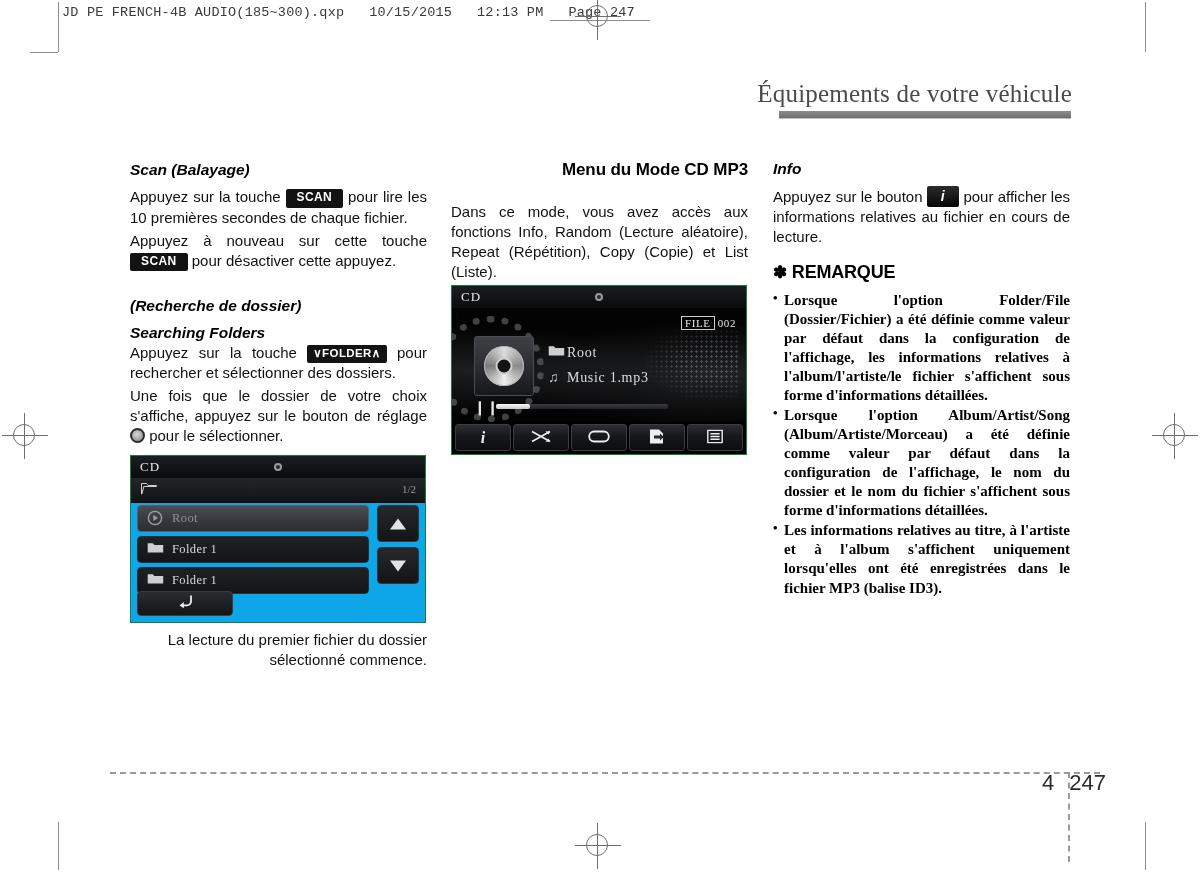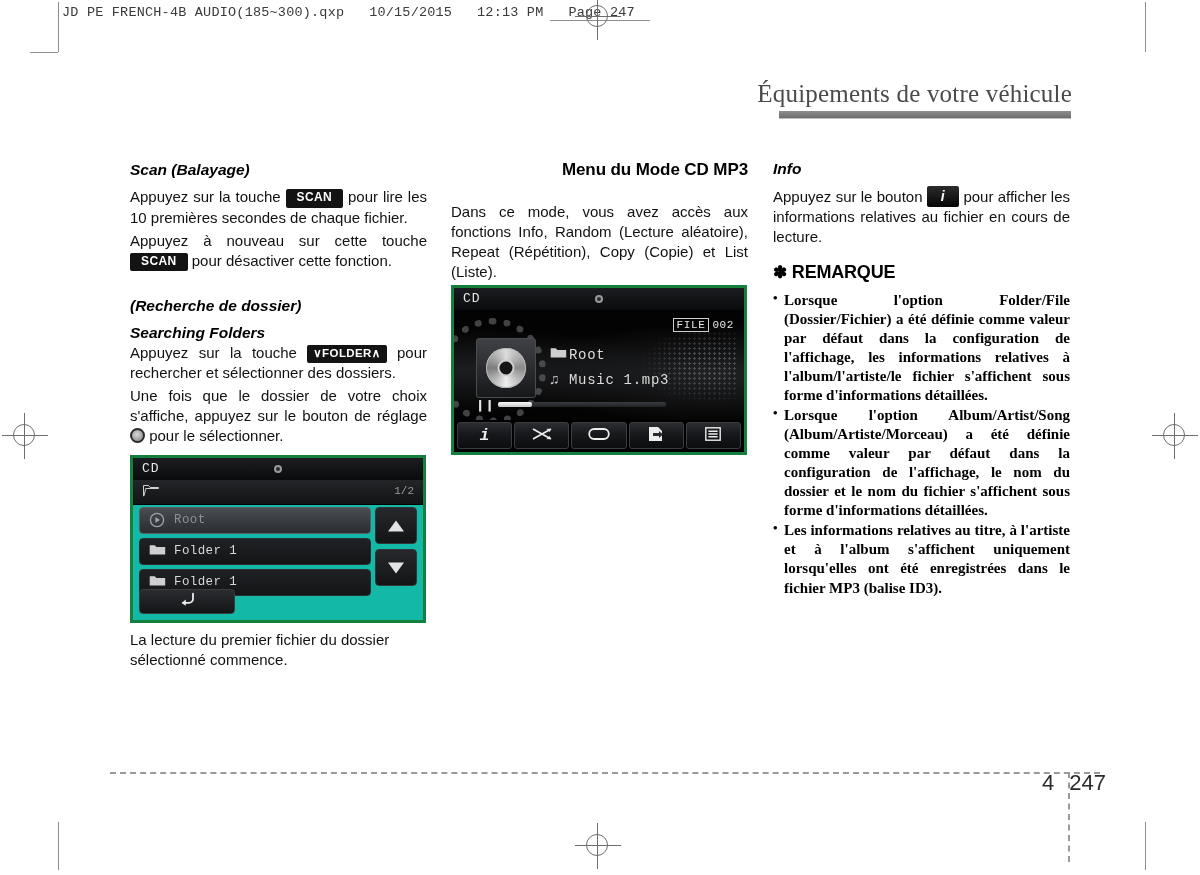--- a/index.html
+++ b/index.html
@@ -118,21 +118,21 @@
     text-align: right;
   }
   p.body {
     font-size: 15px;
     line-height: 1.33;
     margin: 0 0 3px 0;
     text-align: justify;
     text-justify: inter-word;
     color: #111;
   }
-  p.body.last { text-align: left; }
+  p.body.last { text-align: right; }
   .gap-sm { height: 12px; }
   .gap-md { height: 22px; }
 
   
   .key {
     display: inline-block;
     background: #131313;
     color: #fff;
     font-size: 12px;
     font-weight: bold;
@@ -192,25 +192,25 @@
     content: "\2022";
     position: absolute;
     left: 0;
     top: -1px;
     font-size: 13px;
   }
 
   
   .screen {
     position: absolute;
-    background: #14b8a6;
-    border: 3px solid #15803d;
+    background: #0ea5e9;
+    border: 1px solid #15803d;
     box-sizing: border-box;
     overflow: hidden;
-    font-family: Liberation Mono, monospace;
+    font-family: Liberation Serif, serif;
   }
   #screen-folder-list {
     left: 130px;
     top: 455px;
     width: 296px;
     height: 168px;
   }
   #screen-cd-player {
     left: 451px;
     top: 285px;
@@ -561,21 +561,21 @@
 
   <p class="body">
     <span>Appuyez sur la touche</span>
     <span class="key">SCAN</span>
     <span>pour lire les 10 premières secondes de chaque fichier.</span>
   </p>
 
   <p class="body">
     <span>Appuyez à nouveau sur cette touche</span>
     <span class="key">SCAN</span>
-    <span>pour désactiver cette fonction.</span>
+    <span>pour désactiver cette appuyez.</span>
   </p>
 
   <div class="gap-md"></div>
 
   <div class="sub-head">(Recherche de dossier)</div>
   <div class="sub-head" style="margin-bottom:0;">Searching Folders</div>
 
   <p class="body">
     <span>Appuyez sur la touche</span>
     <span class="key folder">∨FOLDER∧</span>

